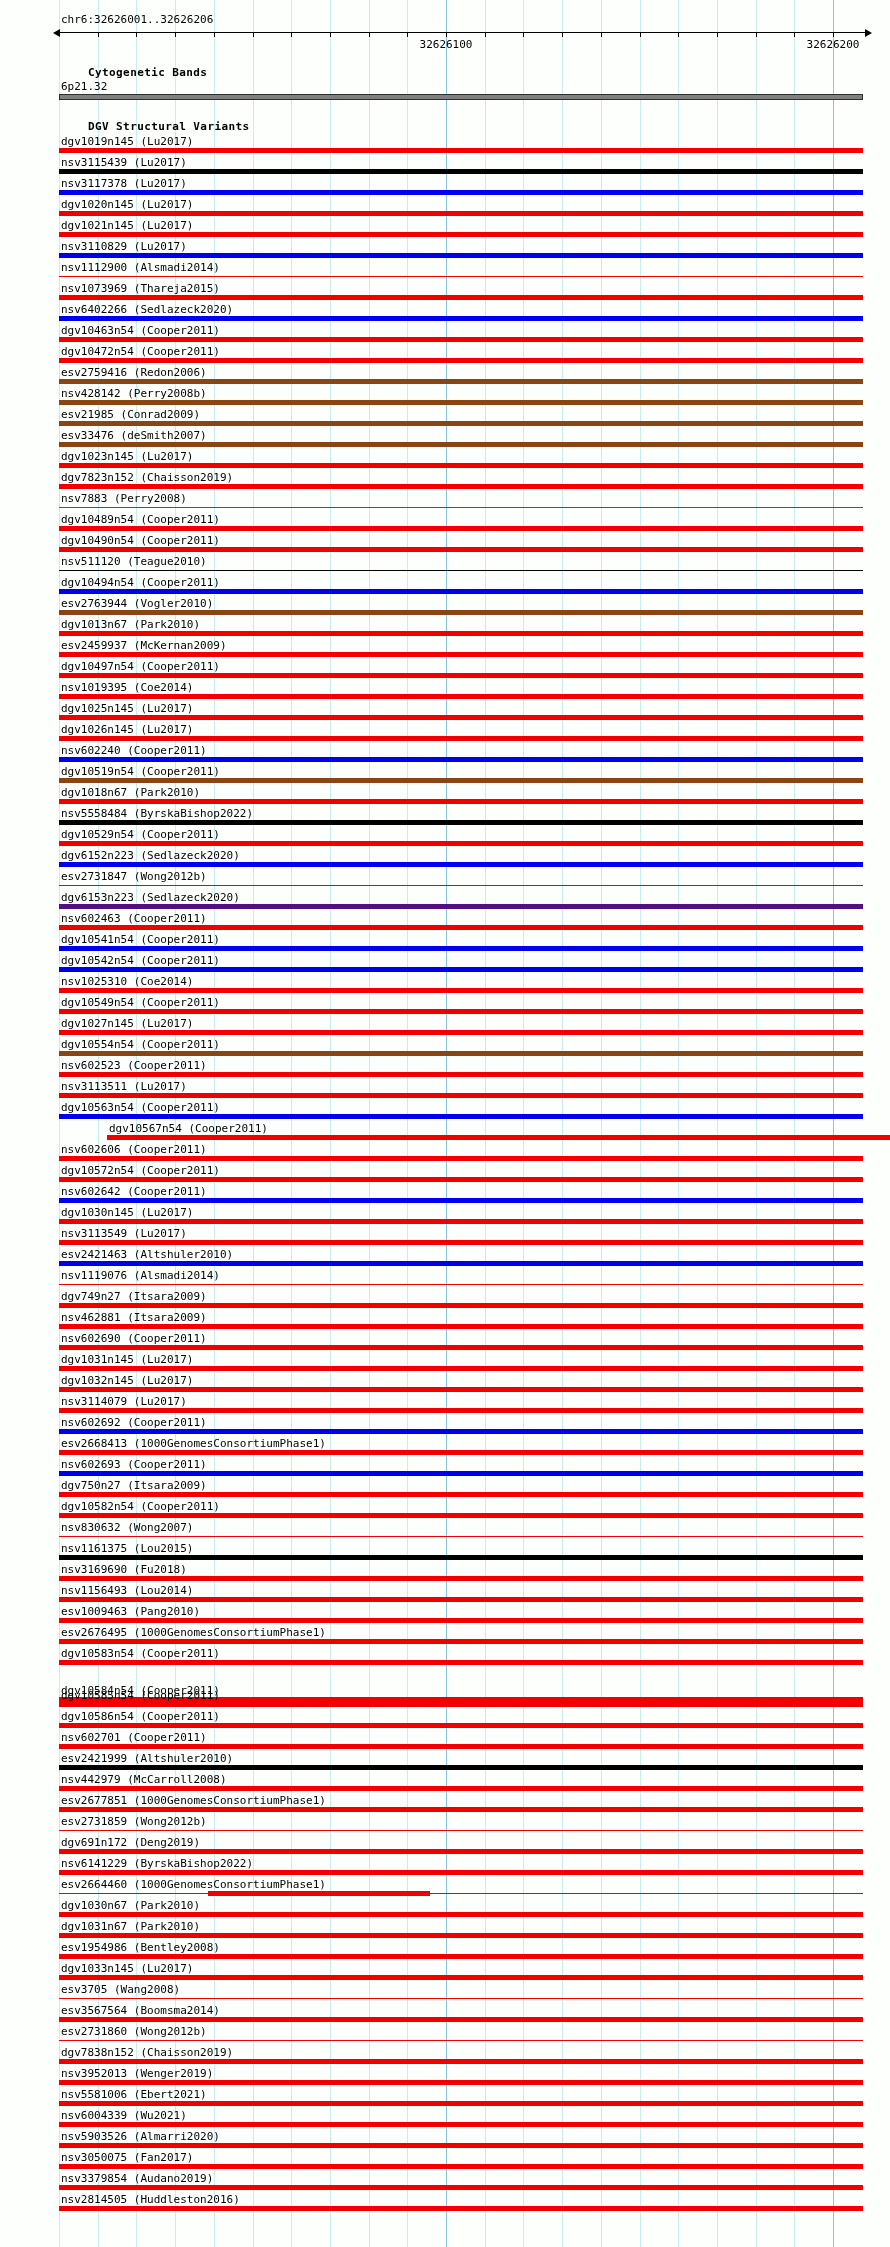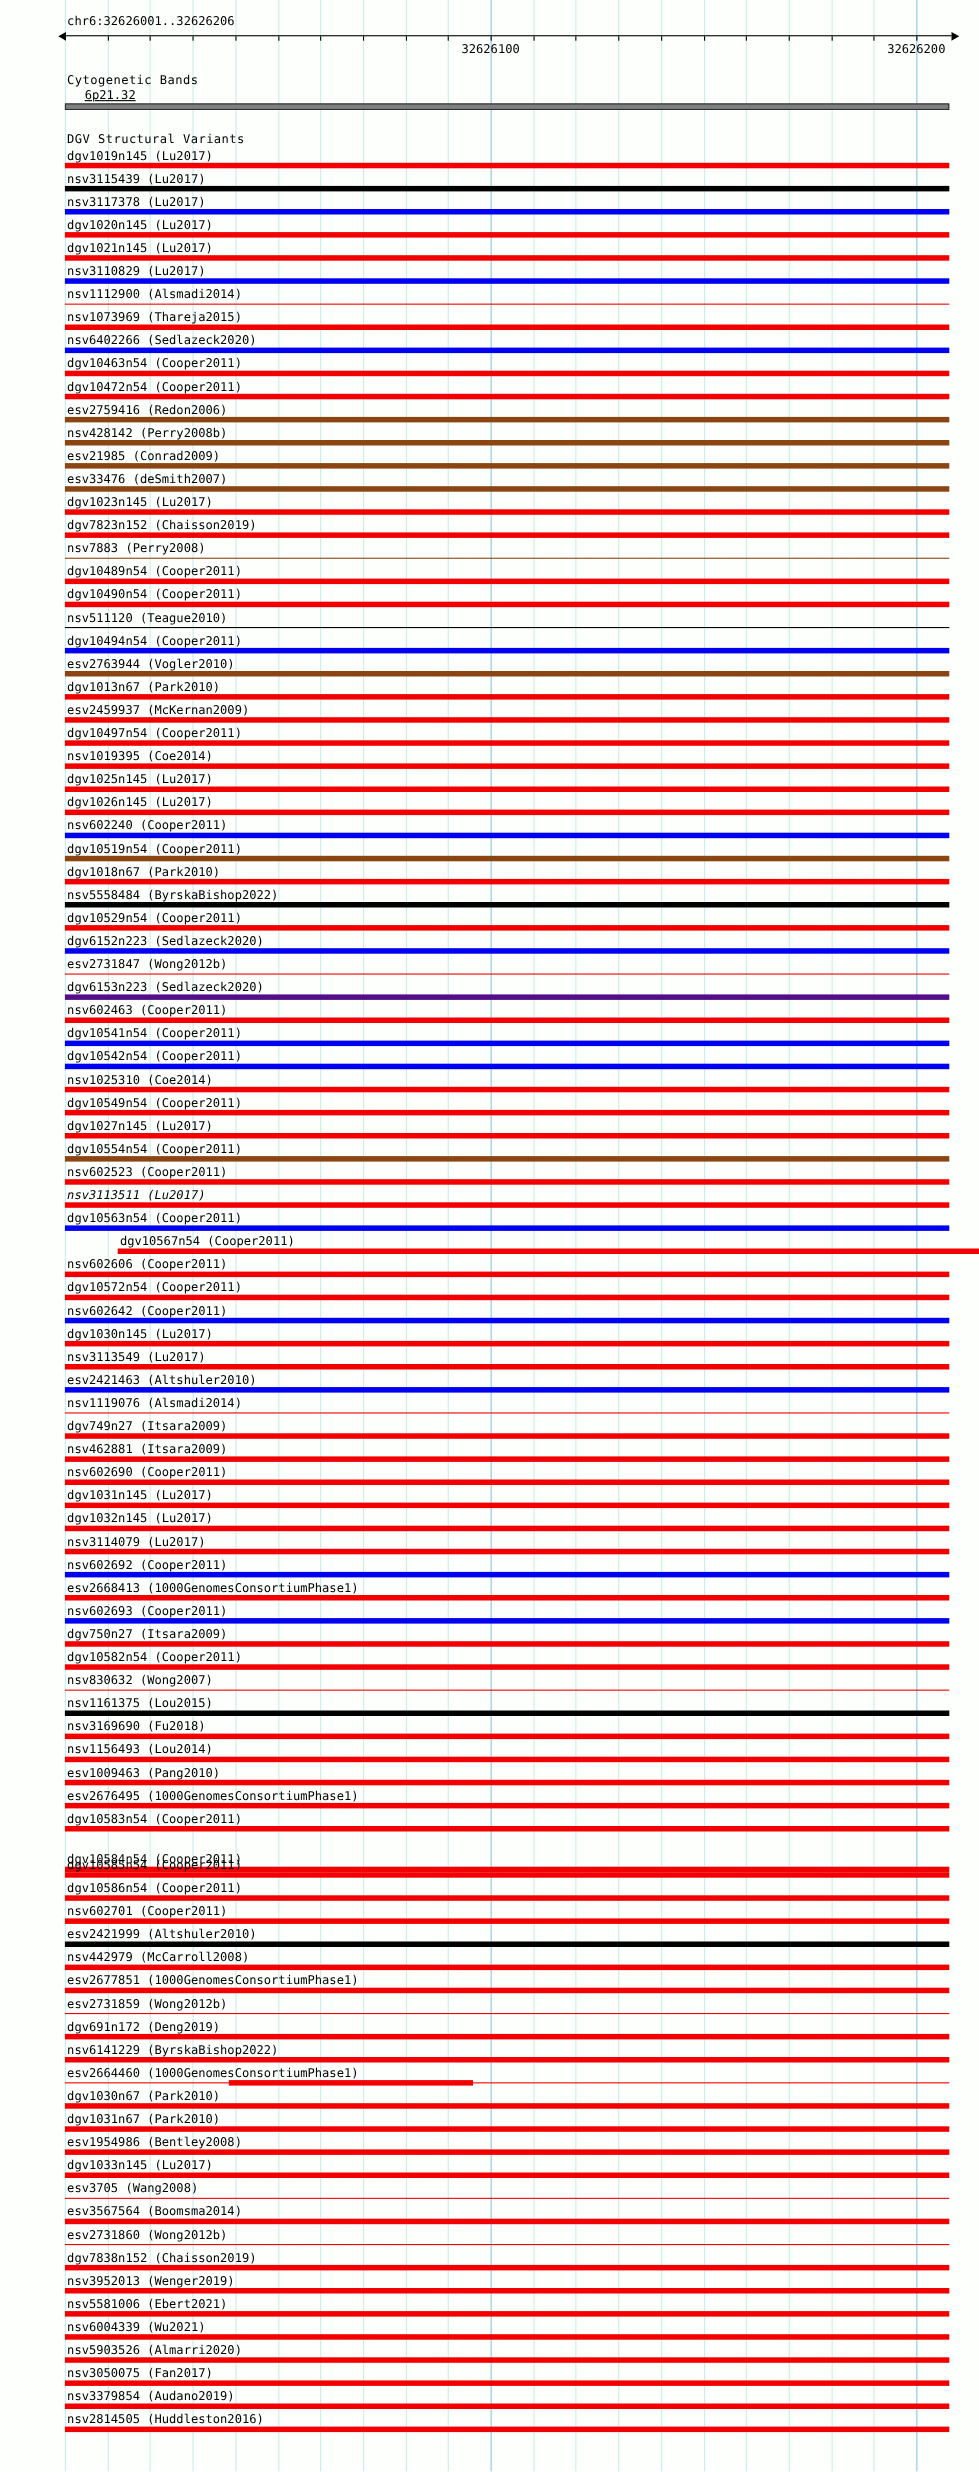--- a/index.html
+++ b/index.html
@@ -4,21 +4,21 @@
 <style>
   html,body{margin:0;padding:0;background:#fff;}
   .page{
     position:relative;width:890px;height:2247px;overflow:hidden;
     background:#FDFFFD;color:#000;
     font-family:"DejaVu Sans Mono","Liberation Mono",monospace;
     font-size:11px;line-height:11px;
   }
   .gridline{position:absolute;top:0;height:2247px;width:1px;}
   .abs{position:absolute;white-space:pre;}
-  .bold-title{font-weight:normal;letter-spacing:.4px;}
+  .bold-title{font-weight:bold;letter-spacing:.4px;margin-left:27px;}
   .axis-line{position:absolute;left:59px;top:32px;width:806px;height:1px;background:#000;}
   .arrow{position:absolute;width:0;height:0;top:29px;}
   .arrow.left{left:53px;border-top:4px solid transparent;border-bottom:4px solid transparent;border-right:7px solid #000;}
   .arrow.right{left:865px;border-top:4px solid transparent;border-bottom:4px solid transparent;border-left:7px solid #000;}
   .tick{position:absolute;top:33px;width:1px;height:4px;background:#000;}
   .tick-label{position:absolute;top:39px;transform:translateX(-50%);white-space:pre;}
   .cyto-bar{position:absolute;left:59px;top:94px;width:802px;height:4px;}
   .vrow{position:absolute;left:0;width:890px;height:21px;}
   .vlabel{position:absolute;left:61px;top:-1px;white-space:pre;}
   .vbar{position:absolute;left:59px;top:11px;width:804px;height:5px;}
@@ -78,21 +78,21 @@
         <div class="tick" style="left: 716.9px;"></div>
         <div class="tick" style="left: 755.6px;"></div>
         <div class="tick" style="left: 794.3px;"></div>
         <div class="tick" style="left: 833px;"></div>
       </div>
     <div class="tick-label" style="left:446px;">32626100</div>
     <div class="tick-label" style="left:833px;">32626200</div>
   </div>
 
   <div class="abs bold-title" style="left:61px;top:67px;">Cytogenetic Bands</div>
-  <div class="abs" style="left:77px;top:81px;text-decoration:underline;">6p21.32</div>
+  <div class="abs" style="left:61px;top:81px;">6p21.32</div>
   <div class="cyto-bar" id="cyto-bar" style="background: rgb(128, 128, 128); border: 1px solid rgb(47, 47, 47);"></div>
 
   <div class="abs bold-title" style="left:61px;top:121px;">DGV Structural Variants</div>
   <div id="variants">
       <div class="vrow" style="top: 137px;">
         <div class="vlabel">dgv1019n145 (Lu2017)</div>
         <div class="vbar" style="background: rgb(242, 0, 0);"></div>
       </div>
       <div class="vrow" style="top: 158px;">
         <div class="vlabel">nsv3115439 (Lu2017)</div>
@@ -263,21 +263,21 @@
         <div class="vbar" style="background: rgb(242, 0, 0);"></div>
       </div>
       <div class="vrow" style="top: 1040px;">
         <div class="vlabel">dgv10554n54 (Cooper2011)</div>
         <div class="vbar" style="background: rgb(139, 69, 19);"></div>
       </div>
       <div class="vrow" style="top: 1061px;">
         <div class="vlabel">nsv602523 (Cooper2011)</div>
         <div class="vbar" style="background: rgb(242, 0, 0);"></div>
       </div>
-      <div class="vrow" style="top: 1082px; font-style: italic;">
+      <div class="vrow" style="top: 1082px;">
         <div class="vlabel">nsv3113511 (Lu2017)</div>
         <div class="vbar" style="background: rgb(242, 0, 0);"></div>
       </div>
       <div class="vrow" style="top: 1103px;">
         <div class="vlabel">dgv10563n54 (Cooper2011)</div>
         <div class="vbar" style="background: rgb(0, 0, 240);"></div>
       </div>
       <div class="vrow" style="top: 1124px; margin-left: 48px;">
         <div class="vlabel">dgv10567n54 (Cooper2011)</div>
         <div class="vbar" style="background: rgb(242, 0, 0);"></div>

